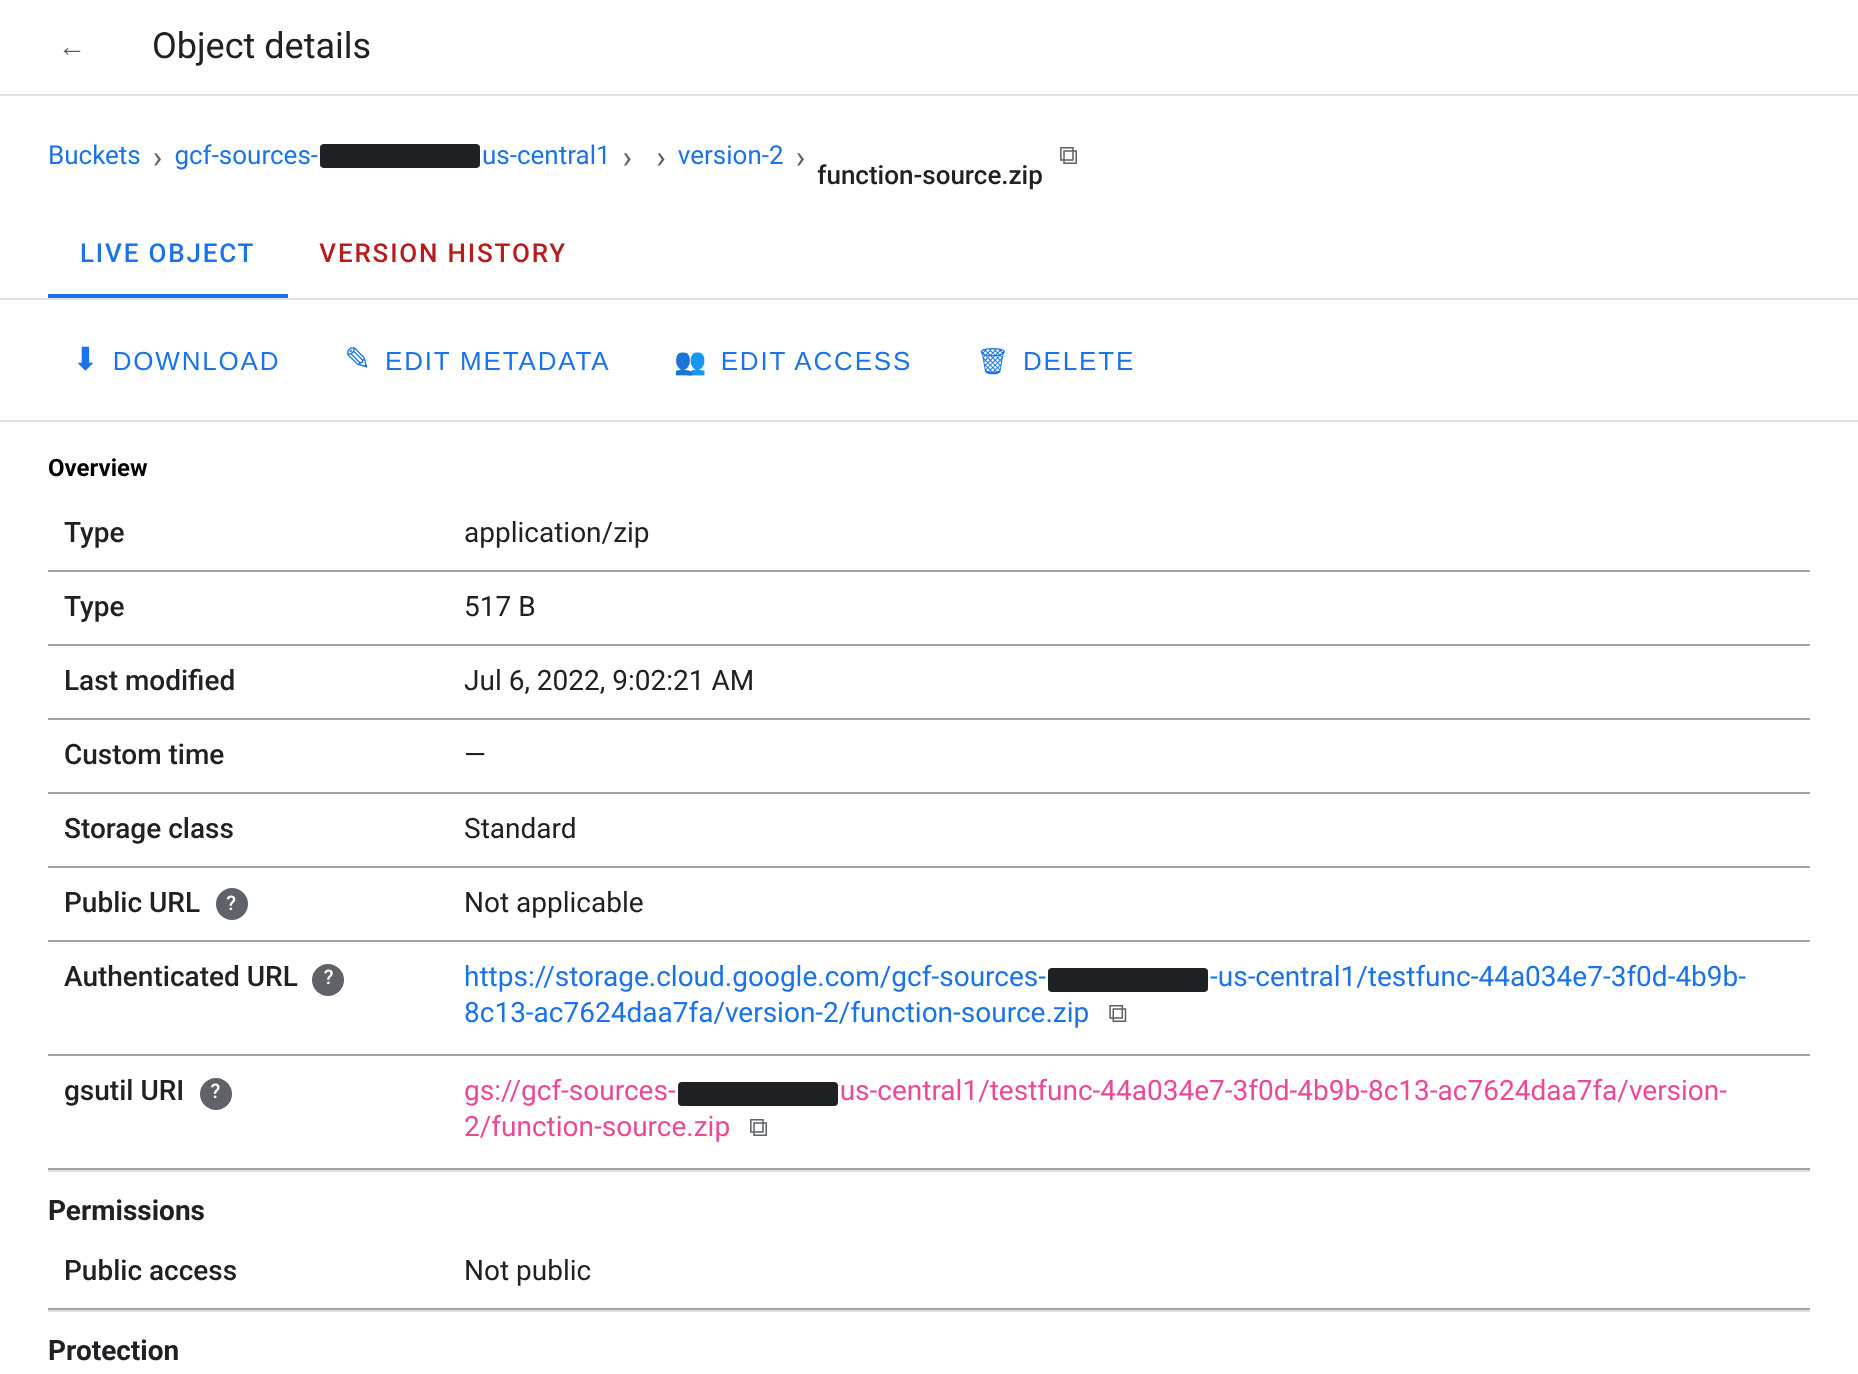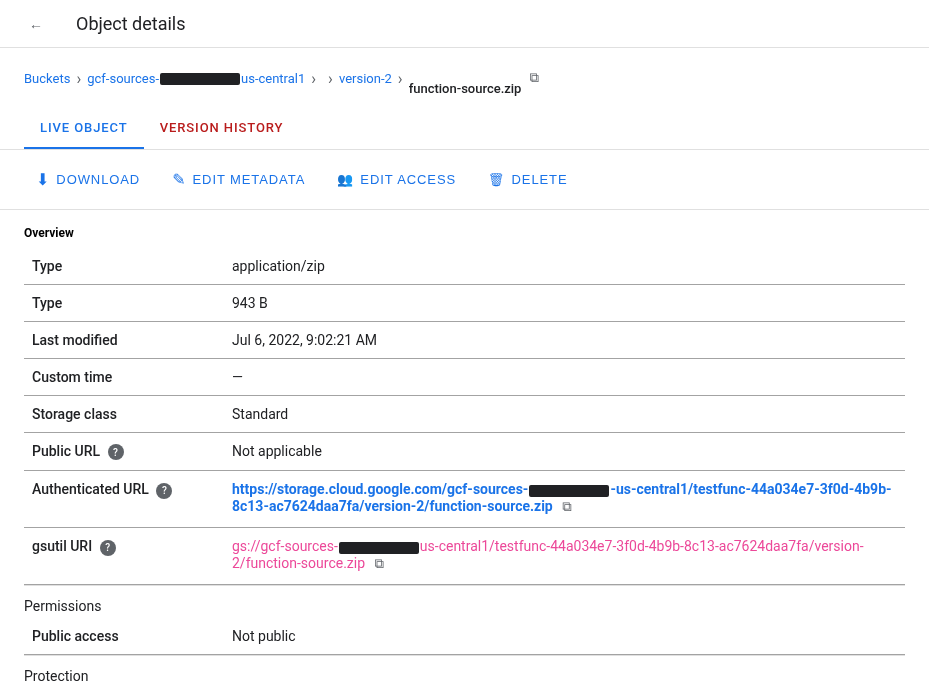--- a/index.html
+++ b/index.html
@@ -34,26 +34,26 @@
 
     
     .detail-table { width: 100%; border-collapse: collapse; }
     .detail-table tr { border-bottom: 1px solid #a3a3a3; }
     .detail-table td { padding: 10px 8px; vertical-align: top; }
     .detail-table td:first-child { width: 200px; font-weight: 500; color: #202124; white-space: nowrap; }
     .detail-table td:last-child { color: #202124; }
 
     .help-icon { display: inline-flex; align-items: center; justify-content: center; width: 16px; height: 16px; border-radius: 50%; background: #5f6368; color: #fff; font-size: 10px; margin-left: 4px; cursor: pointer; vertical-align: middle; }
 
-    .link { color: #1a73e8; text-decoration: none; cursor: pointer; font-weight: bold; }
+    .link { color: #1a73e8; text-decoration: none; cursor: pointer; }
 
     .redacted { display: inline-block; background: #202124; color: #202124; border-radius: 2px; min-width: 80px; height: 12px; vertical-align: middle; margin: 0 1px; }
 
     .copy-btn { display: inline-flex; align-items: center; justify-content: center; margin-left: 4px; cursor: pointer; color: #5f6368; vertical-align: middle; border: none; background: none; padding: 2px; }
-    .section-group-title { font-size: 14px; font-weight: 400; padding: 12px 0 4px; border-top: 1px solid #e0e0e0; }
+    .section-group-title { font-size: 14px; font-weight: 700; padding: 12px 0 4px; border-top: 1px solid #e0e0e0; }
 
     .gsutil-text { color: #ec4899; }
   </style>
 </head>
 <body>
 
 <div class="header">
   <div class="header-back">
     <span>←</span>
   </div>
@@ -109,21 +109,21 @@
     <table class="detail-table">
 
       <tbody>
           <tr>
         <td>Type</td>
         <td>application/zip</td>
       </tr>
 
       <tr>
         <td>Type</td>
-        <td>943 B</td>
+        <td>517 B</td>
       </tr>
 
 
       <tr>
         <td>Last modified</td>
         <td>Jul 6, 2022, 9:02:21 AM</td>
       </tr>
 
       <tr>
         <td>Custom time</td>

